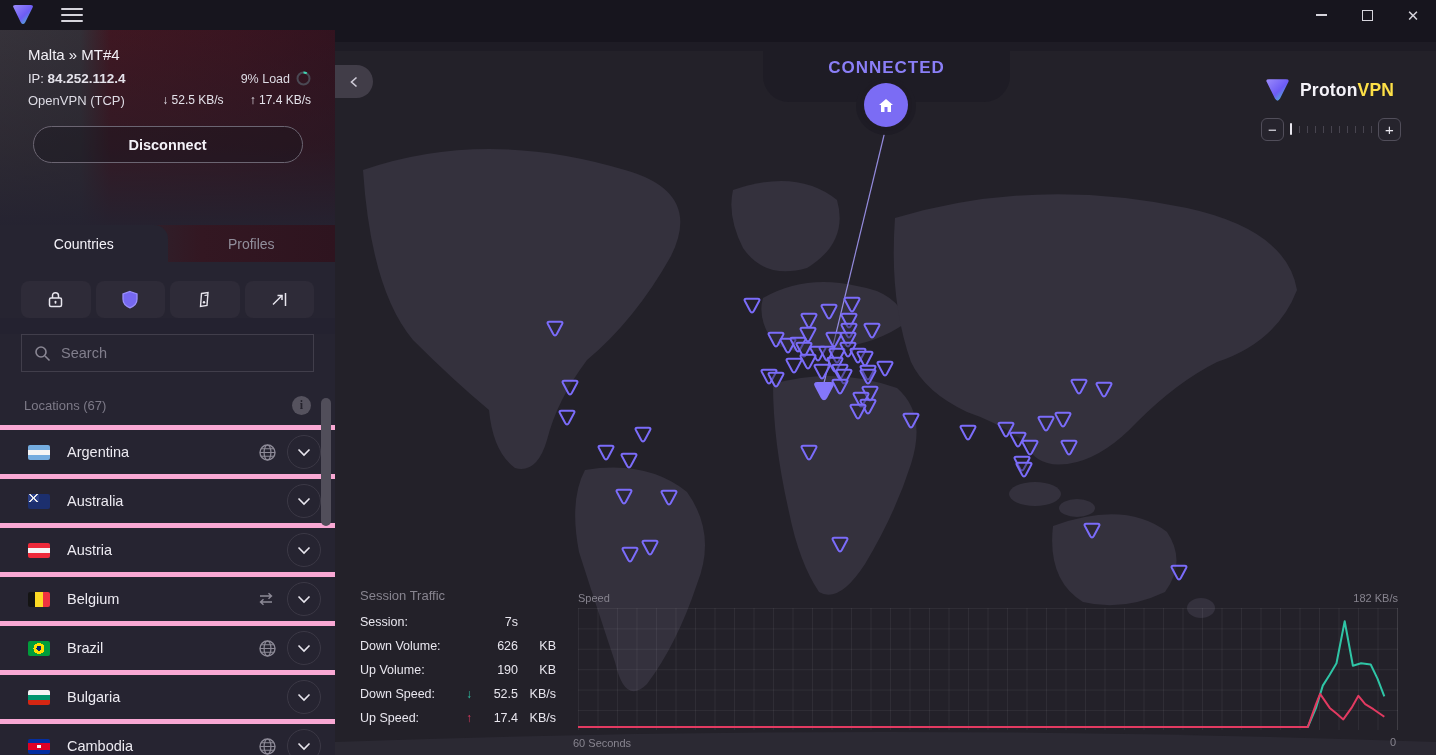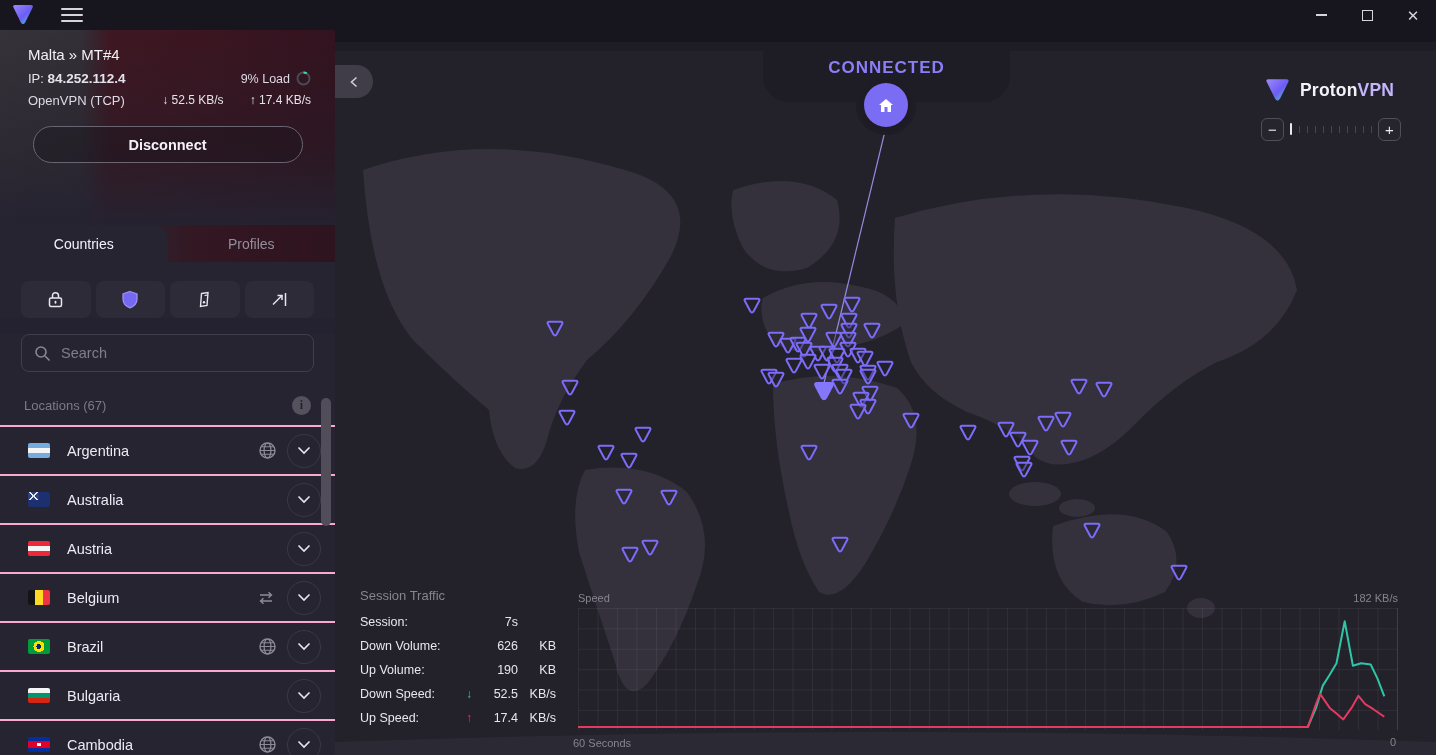--- a/index.html
+++ b/index.html
@@ -37,32 +37,32 @@
     font-size:14.5px; font-weight:700; font-family:inherit; cursor:pointer; }
   
   .tabs { position:relative; height:37px; display:flex;
     background:linear-gradient(90deg,#2b2833 0%,#2b2833 30%,#331722 60%,#2e141f 100%); }
   .tab { flex:1; display:flex; align-items:center; justify-content:center; font-size:14px; cursor:pointer; color:#918e9b; }
   .tab.active { background:#262431; border-radius:0 14px 0 0; color:#f4f2f8; }
   .panel { background:#262431; }
   .feature-row { display:flex; gap:5px; padding:19px 21px 0; background:#262431; }
   .feature-btn { flex:1; height:37px; background:#2e2b38; border:none; border-radius:8px;
     display:flex; align-items:center; justify-content:center; cursor:pointer; }
-  .search-wrap { margin:16px 21px 0; height:38px; border:1px solid #413e4b; border-radius:8px;
+  .search-wrap { margin:16px 21px 0; height:38px; border:1px solid #413e4b; border-radius:0;
     display:flex; align-items:center; padding:0 12px; background:#262431; }
   .search-wrap input { flex:1; background:transparent; border:none; outline:none; color:#cfccd8;
     font-size:14.5px; font-family:inherit; margin-left:10px; }
   .search-wrap input::placeholder { color:#817e8c; }
   .loc-header { display:flex; align-items:center; padding:24px 24px 10px; color:#7d7a88; font-size:13px; }
   .info-badge { margin-left:auto; width:19px; height:19px; border-radius:50%; background:#55525e;
     color:#24222c; font-size:12px; font-weight:700; font-family:"Liberation Serif",serif;
     display:flex; align-items:center; justify-content:center; cursor:pointer; }
   .country-list { }
   .country-row { position:relative; height:49px; display:flex; align-items:center; padding:0 14px 0 28px;
-    border-top:2px solid #f9a8d4; cursor:pointer; }
+    border-top:5px solid #f9a8d4; cursor:pointer; }
   .flag { width:22px; height:15px; border-radius:2px; margin-right:17px; flex:0 0 auto; }
   .country-name { font-size:14.5px; color:#eceaf1; }
   .row-icons { margin-left:auto; display:flex; align-items:center; gap:10px; }
   .row-feature { color:#8d8a97; display:flex; }
   .chev-btn { width:34px; height:34px; border-radius:50%; border:1px solid #3b3845;
     display:flex; align-items:center; justify-content:center; cursor:pointer; background:transparent; }
   .scroll-thumb { position:absolute; right:4px; top:368px; width:10px; height:128px; border-radius:5px; background:#514e5a; }
 
   
   .flag-ar { background:linear-gradient(180deg,#74acdf 33%,#f5f5f5 33% 67%,#74acdf 67%); }
@@ -87,21 +87,21 @@
     font-size:17px; font-weight:700; letter-spacing:1px; color:#8b7ff8; }
   .conn-line { position:absolute; inset:0; pointer-events:none; }
   .home-btn { position:absolute; left:529px; top:41px; width:44px; height:44px; border-radius:50%;
     background:#7b6cf4; display:flex; align-items:center; justify-content:center; cursor:pointer;
     box-shadow:0 0 0 4px rgba(30,28,37,.9); }
   .collapse-btn { position:absolute; left:0; top:23px; width:38px; height:33px; background:#413d48;
     border:none; border-radius:0 17px 17px 0; display:flex; align-items:center; justify-content:center; cursor:pointer; }
   .pin { position:absolute; width:20px; height:18px; }
   .brand { position:absolute; left:929px; top:36px; display:flex; align-items:center; gap:9px; }
   .brand-text { font-size:17.5px; font-weight:700; letter-spacing:.2px; }
-  .brand-text .p { color:#f4f2f8; } .brand-text .v { color:#c4b5fd; }
+  .brand-text .p { color:#f4f2f8; } .brand-text .v { color:#fde047; }
   .zoom-ctl { position:absolute; left:926px; top:75px; width:140px; height:24px; display:flex; align-items:center; }
   .zoom-btn { width:23px; height:23px; border-radius:6px; border:1px solid #514e5a; background:rgba(40,38,48,.6);
     color:#e8e6ee; font-size:15px; line-height:1; display:flex; align-items:center; justify-content:center; cursor:pointer; }
   .zoom-track { flex:1; height:23px; margin:0 6px; display:flex; align-items:center; gap:6.5px; }
   .zoom-thumb { width:2px; height:12px; background:#e8e6ee; border-radius:1px; }
   .zoom-tick { width:1.5px; height:7px; background:#47444f; }
 
   
   .session { position:absolute; left:25px; top:546px; width:215px; }
   .session-title { font-size:13px; color:#87848f; margin-bottom:12px; }

